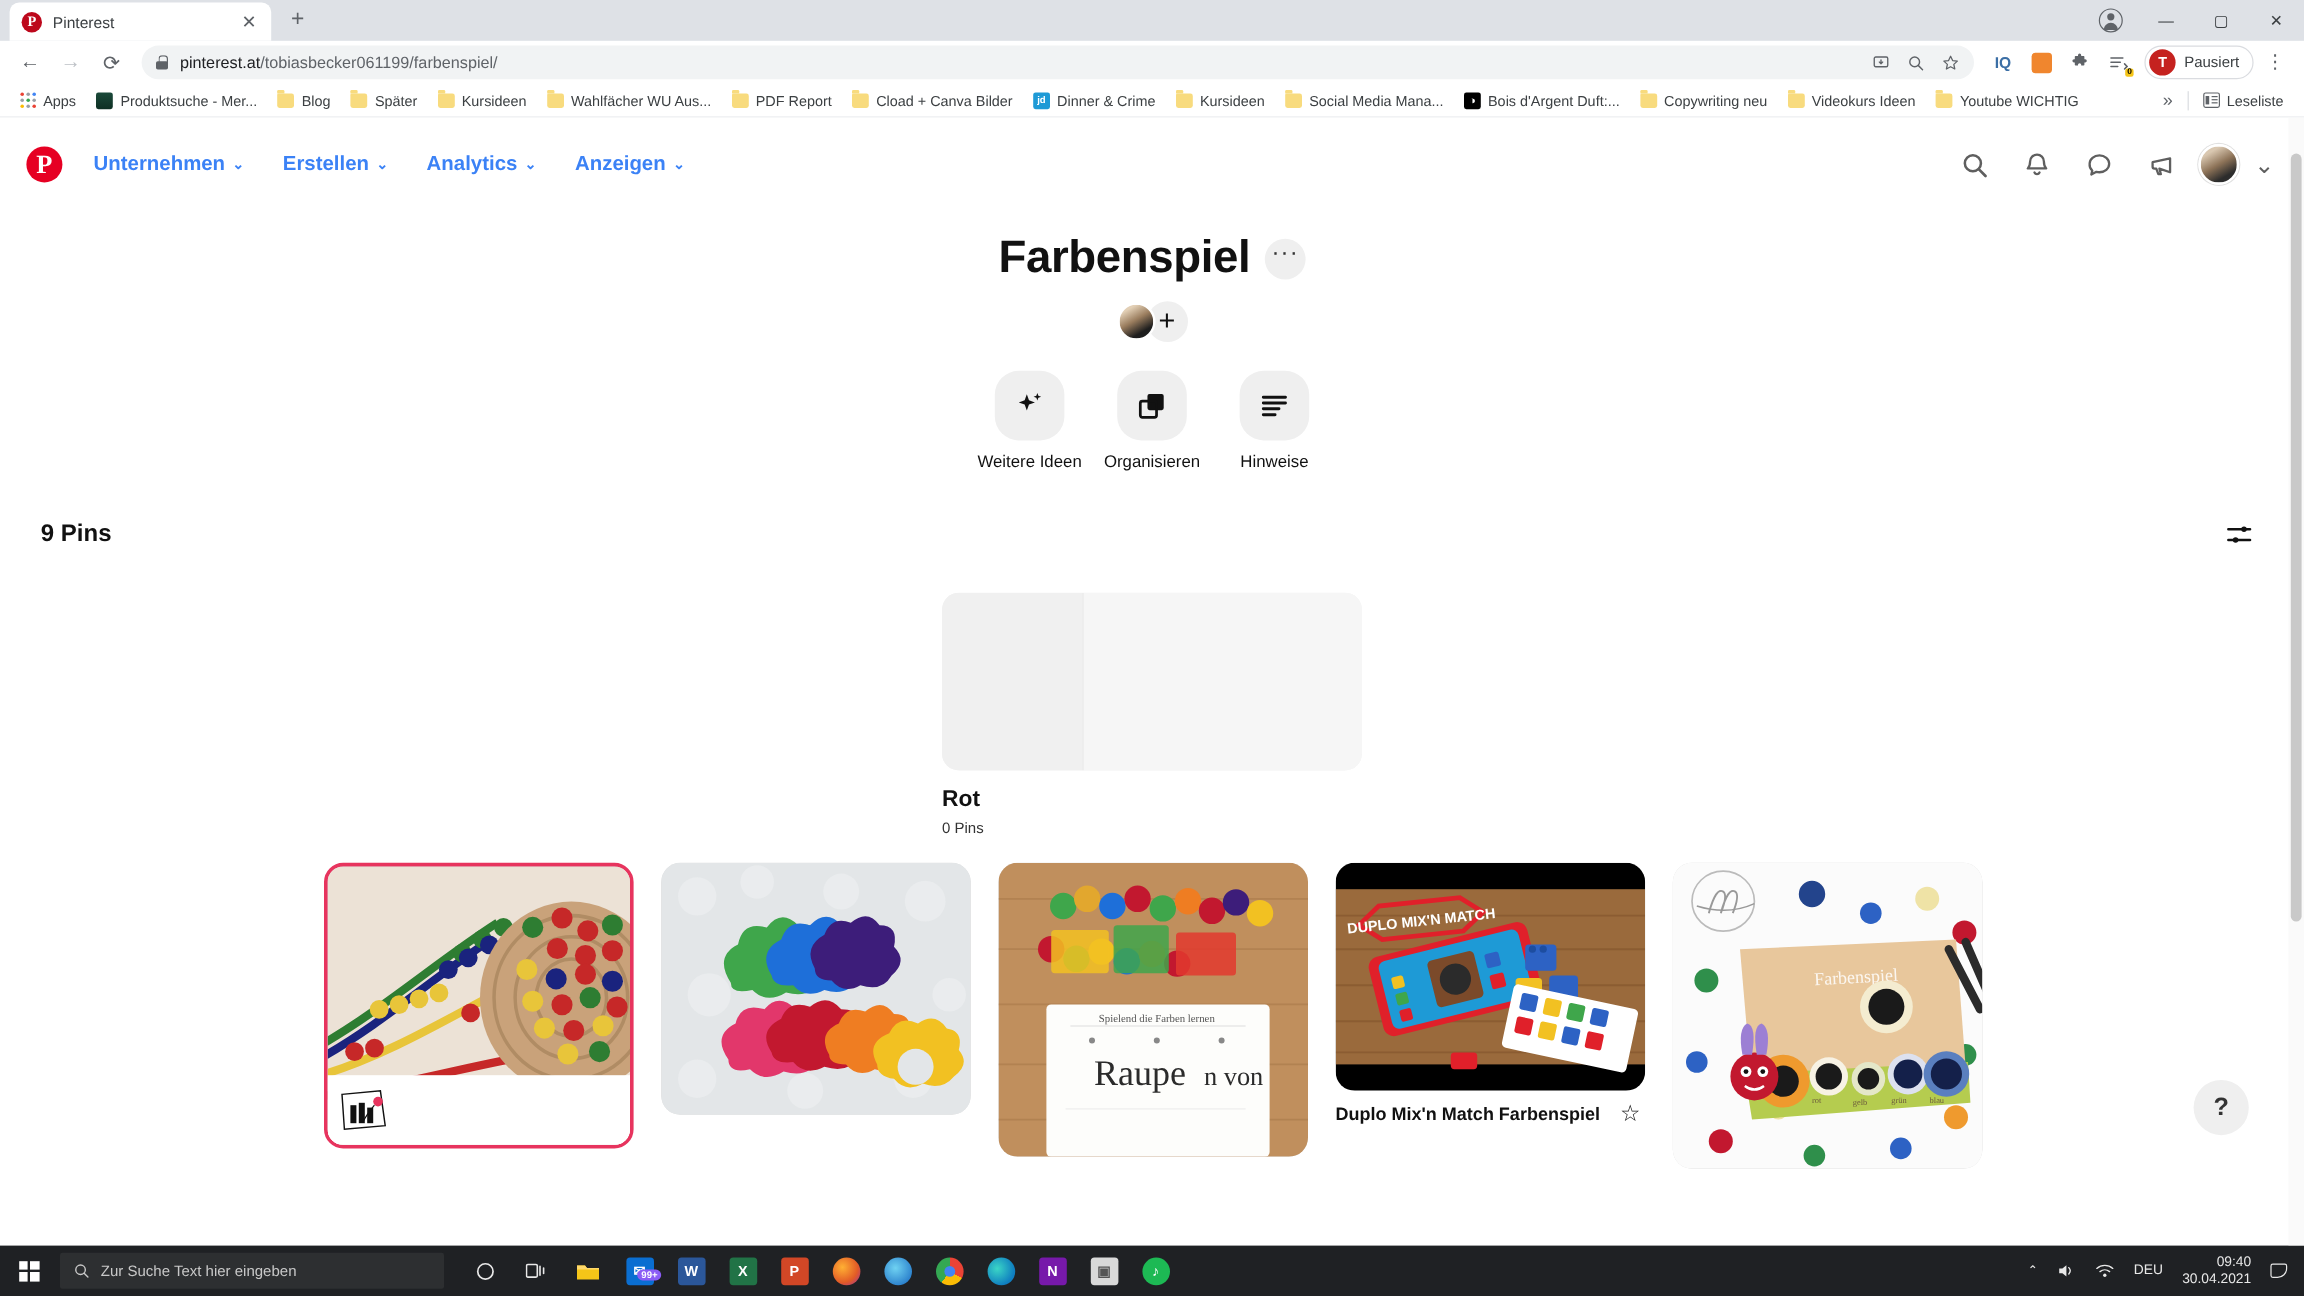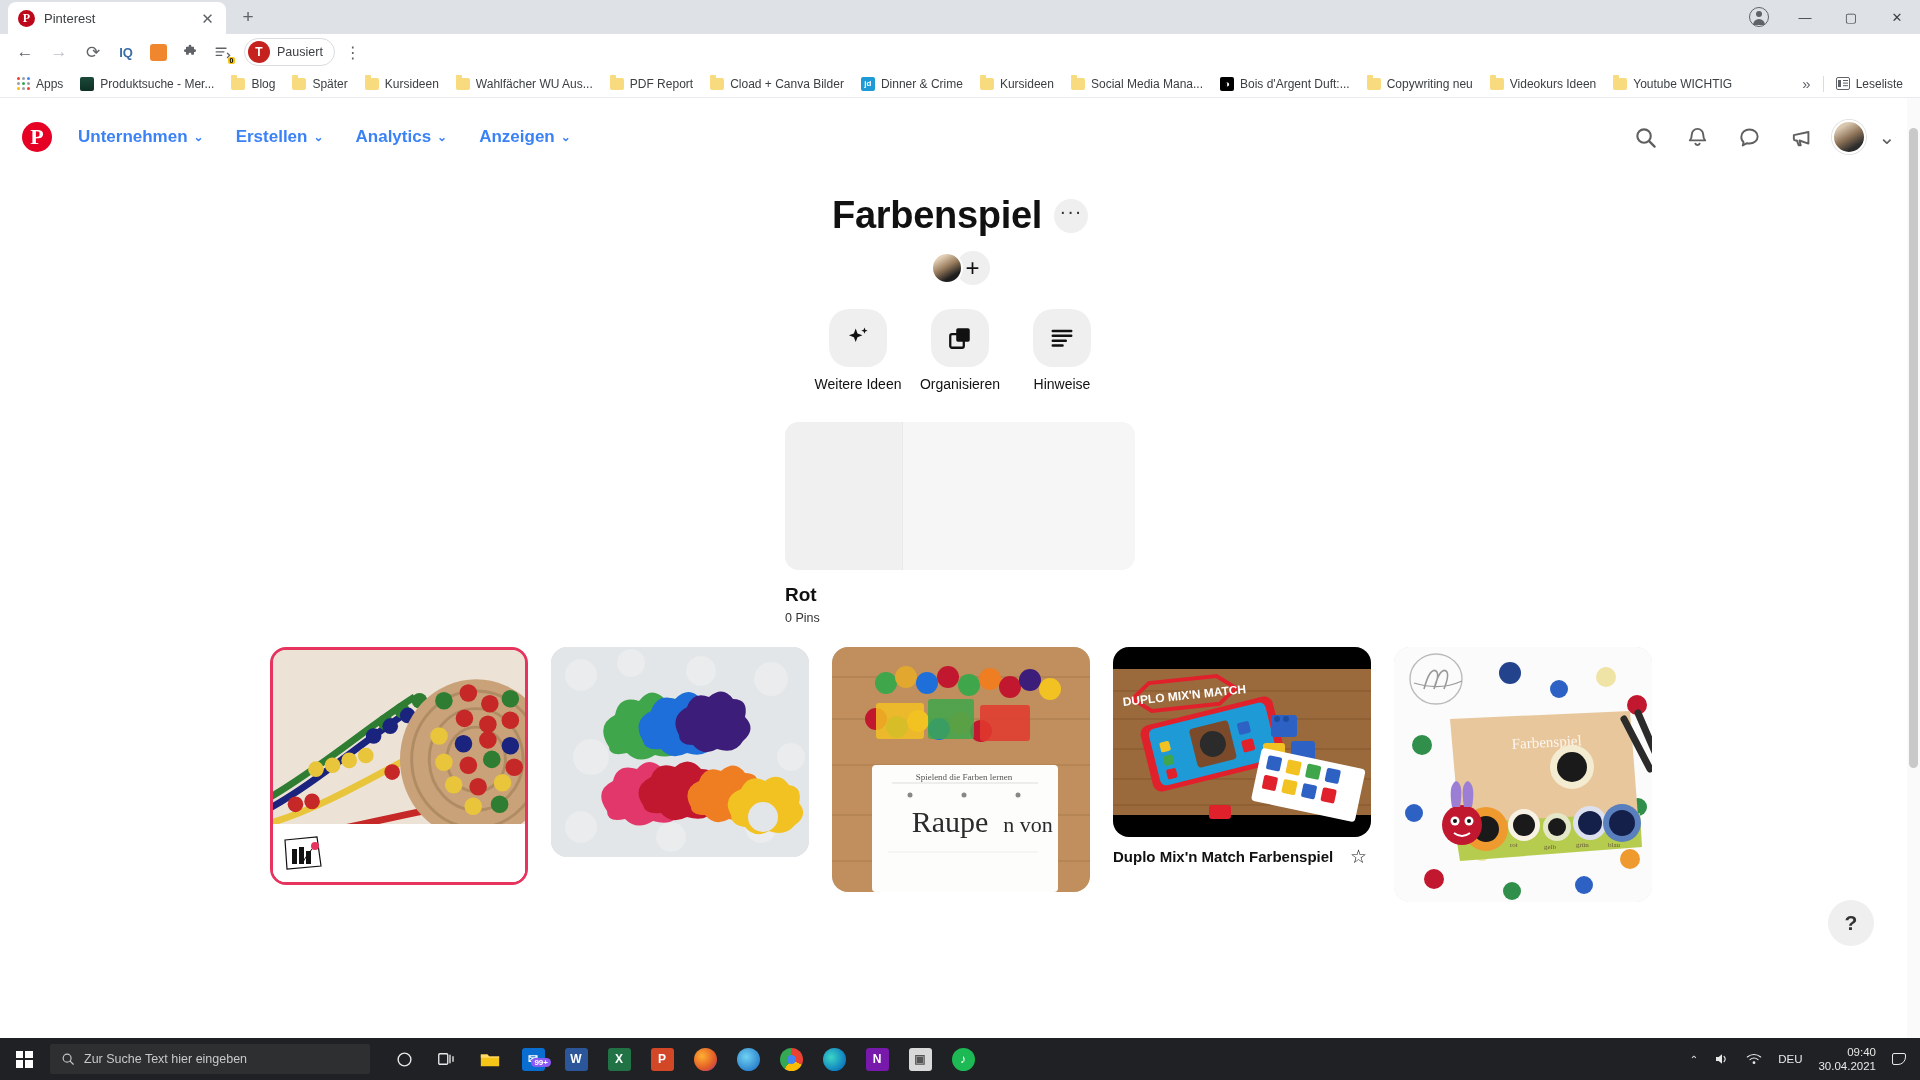--- a/index.html
+++ b/index.html
@@ -332,20 +332,39 @@
       <span>—</span>
       <span>▢</span>
       <span class="close">✕</span>
     </div>
   </div>
 
   <div class="toolbar">
     <div class="nav-btn">←</div>
     <div class="nav-btn disabled">→</div>
     <div class="nav-btn">⟳</div>
+    <div class="omnibox">
+      <i class="lock-icon"></i>
+      <div class="url">
+        <span>pinterest.at</span><span class="dim">/tobiasbecker061199/farbenspiel/</span>
+      </div>
+      <div class="omni-right">
+        <svg class="omni-ic" width="15" height="15" viewBox="0 0 24 24">
+          <rect x="3" y="4" width="18" height="13" rx="2" fill="none" stroke="#5f6368" stroke-width="1.8"></rect>
+          <path d="M12 8v5m0 0l-2.2-2.2M12 13l2.2-2.2" stroke="#5f6368" stroke-width="1.8" fill="none" stroke-linecap="round"></path>
+        </svg>
+        <svg class="omni-ic" width="15" height="15" viewBox="0 0 24 24">
+          <circle cx="10.5" cy="10.5" r="6.5" fill="none" stroke="#5f6368" stroke-width="1.9"></circle>
+          <path d="M15.5 15.5L21 21" stroke="#5f6368" stroke-width="1.9" stroke-linecap="round"></path>
+        </svg>
+        <svg class="omni-ic" width="15" height="15" viewBox="0 0 24 24">
+          <path d="M12 3l2.7 5.8 6.3.7-4.7 4.3 1.3 6.2L12 17l-5.6 3 1.3-6.2L3 9.5l6.3-.7z" fill="none" stroke="#5f6368" stroke-width="1.7" stroke-linejoin="round"></path>
+        </svg>
+      </div>
+    </div>
     <div class="tb-icons">
       <div class="tb-ic ext-iq">IQ</div>
       <div class="tb-ic">
           <i class="ext-orange"></i>
         </div>
       <div class="tb-ic">
         <svg width="16" height="16" viewBox="0 0 24 24">
             <path d="M10 3a2 2 0 014 0v1h3a1 1 0 011 1v3h1a2 2 0 010 4h-1v3a1 1 0 01-1 1h-3v-1a2 2 0 10-4 0v1H7a1 1 0 01-1-1v-3H5a2 2 0 010-4h1V5a1 1 0 011-1h3z" fill="#5f6368"></path>
           </svg>
       </div>
@@ -526,20 +545,30 @@
           <div class="action-ic">
             <svg width="26" height="26" viewBox="0 0 24 24">
                 <path d="M3.5 5.5h17M3.5 10h17M3.5 14.5h12M3.5 19h9" stroke="#111" stroke-width="2.3" stroke-linecap="round"></path>
               </svg>
           </div>
           <div class="action-lbl">Hinweise</div>
         </div>
       </div>
     </div>
 
+    <div class="pins-bar">
+      <div class="pins-count">9 Pins</div>
+      <div class="filter-btn">
+        <svg width="24" height="24" viewBox="0 0 24 24">
+            <path d="M3 7h11M18 7h3M3 16h4M11 16h10" stroke="#111" stroke-width="2.2" stroke-linecap="round"></path>
+            <circle cx="16" cy="7" r="2.3" fill="#111"></circle>
+            <circle cx="9" cy="16" r="2.3" fill="#111"></circle>
+          </svg>
+      </div>
+    </div>
 
     <div class="section-wrap">
       <div class="section-card">
         <div class="section-thumb">
           <div class="left"></div>
           <div class="right"></div>
         </div>
         <div class="section-name">Rot</div>
         <div class="section-sub">0 Pins</div>
       </div>

